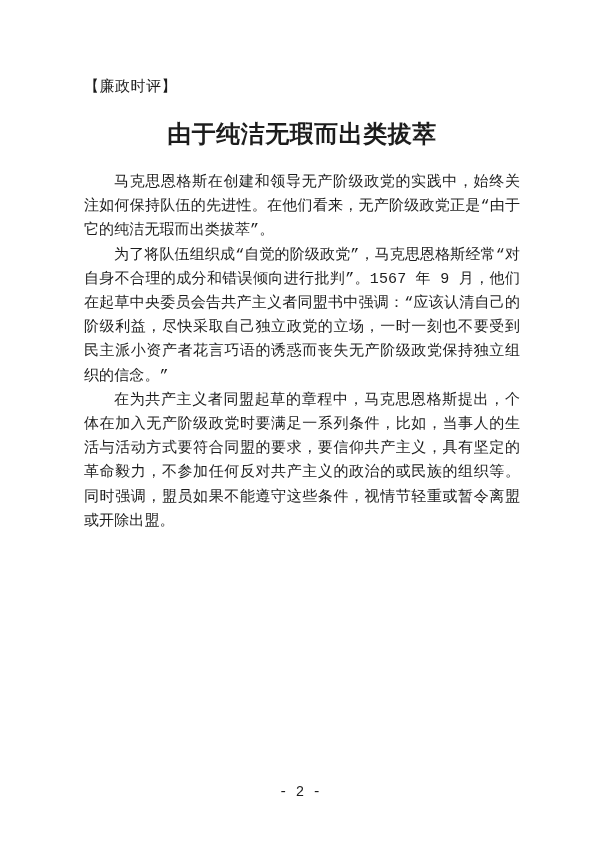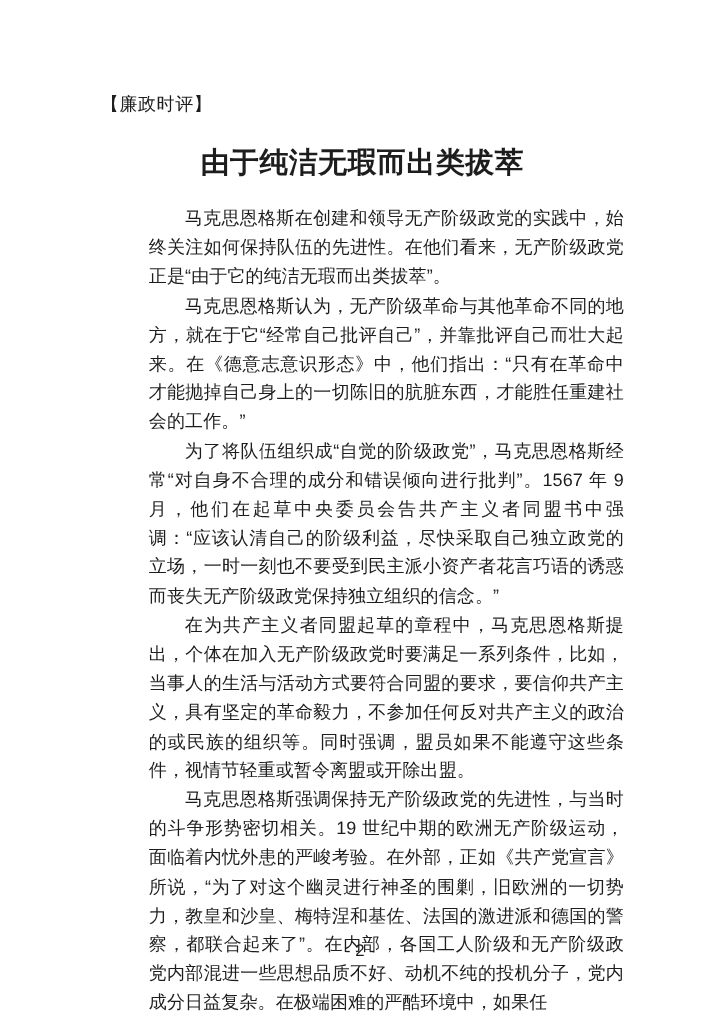--- a/index.html
+++ b/index.html
@@ -6,42 +6,41 @@
     margin: 0;
     padding: 0;
     background: #ffffff;
   }
   .page {
     position: relative;
     width: 600px;
     height: 849px;
     background: #ffffff;
     color: #1d1d1d;
-    font-family: Liberation Sans, sans-serif;
+    font-family: Liberation Mono, monospace;
     box-sizing: border-box;
     padding: 76px 80px 0 84px;
     overflow: hidden;
   }
   .doc-tag {
     font-size: 15px;
     line-height: 24px;
     letter-spacing: 0.5px;
     text-align: left;
   }
   .doc-title {
     margin-top: 22px;
     font-size: 24px;
     font-weight: bold;
     line-height: 28px;
     text-align: center;
     letter-spacing: 0.5px;
   }
   .doc-body {
     margin-top: 21px;
-    margin-left: 40px;
   }
   .doc-body p {
     margin: 0;
     font-size: 15px;
     line-height: 24.2px;
     text-align: justify;
     text-indent: 2em;
     letter-spacing: 0.1px;
     word-break: break-all;
   }
@@ -60,21 +59,19 @@
 <body>
 
 <div class="page">
 
   <div class="doc-tag">【廉政时评】</div>
 
   <h1 class="doc-title">由于纯洁无瑕而出类拔萃</h1>
 
   <div class="doc-body">
     <p>马克思恩格斯在创建和领导无产阶级政党的实践中，始终关注如何保持队伍的先进性。在他们看来，无产阶级政党正是“由于它的纯洁无瑕而出类拔萃”。</p>
-    <p>马克思恩格斯认为，无产阶级革命与其他革命不同的地方，就在于它“经常自己批评自己”，并靠批评自己而壮大起来。在《德意志意识形态》中，他们指出：“只有在革命中才能抛掉自己身上的一切陈旧的肮脏东西，才能胜任重建社会的工作。”</p>
     <p>为了将队伍组织成“自觉的阶级政党”，马克思恩格斯经常“对自身不合理的成分和错误倾向进行批判”。1567 年 9 月，他们在起草中央委员会告共产主义者同盟书中强调：“应该认清自己的阶级利益，尽快采取自己独立政党的立场，一时一刻也不要受到民主派小资产者花言巧语的诱惑而丧失无产阶级政党保持独立组织的信念。”</p>
     <p>在为共产主义者同盟起草的章程中，马克思恩格斯提出，个体在加入无产阶级政党时要满足一系列条件，比如，当事人的生活与活动方式要符合同盟的要求，要信仰共产主义，具有坚定的革命毅力，不参加任何反对共产主义的政治的或民族的组织等。同时强调，盟员如果不能遵守这些条件，视情节轻重或暂令离盟或开除出盟。</p>
-    <p>马克思恩格斯强调保持无产阶级政党的先进性，与当时的斗争形势密切相关。19 世纪中期的欧洲无产阶级运动，面临着内忧外患的严峻考验。在外部，正如《共产党宣言》所说，“为了对这个幽灵进行神圣的围剿，旧欧洲的一切势力，教皇和沙皇、梅特涅和基佐、法国的激进派和德国的警察，都联合起来了”。在内部，各国工人阶级和无产阶级政党内部混进一些思想品质不好、动机不纯的投机分子，党内成分日益复杂。在极端困难的严酷环境中，如果任</p>
   </div>
 
   <div class="page-footer">- 2 -</div>
 
 </div>
 
 </body></html>

